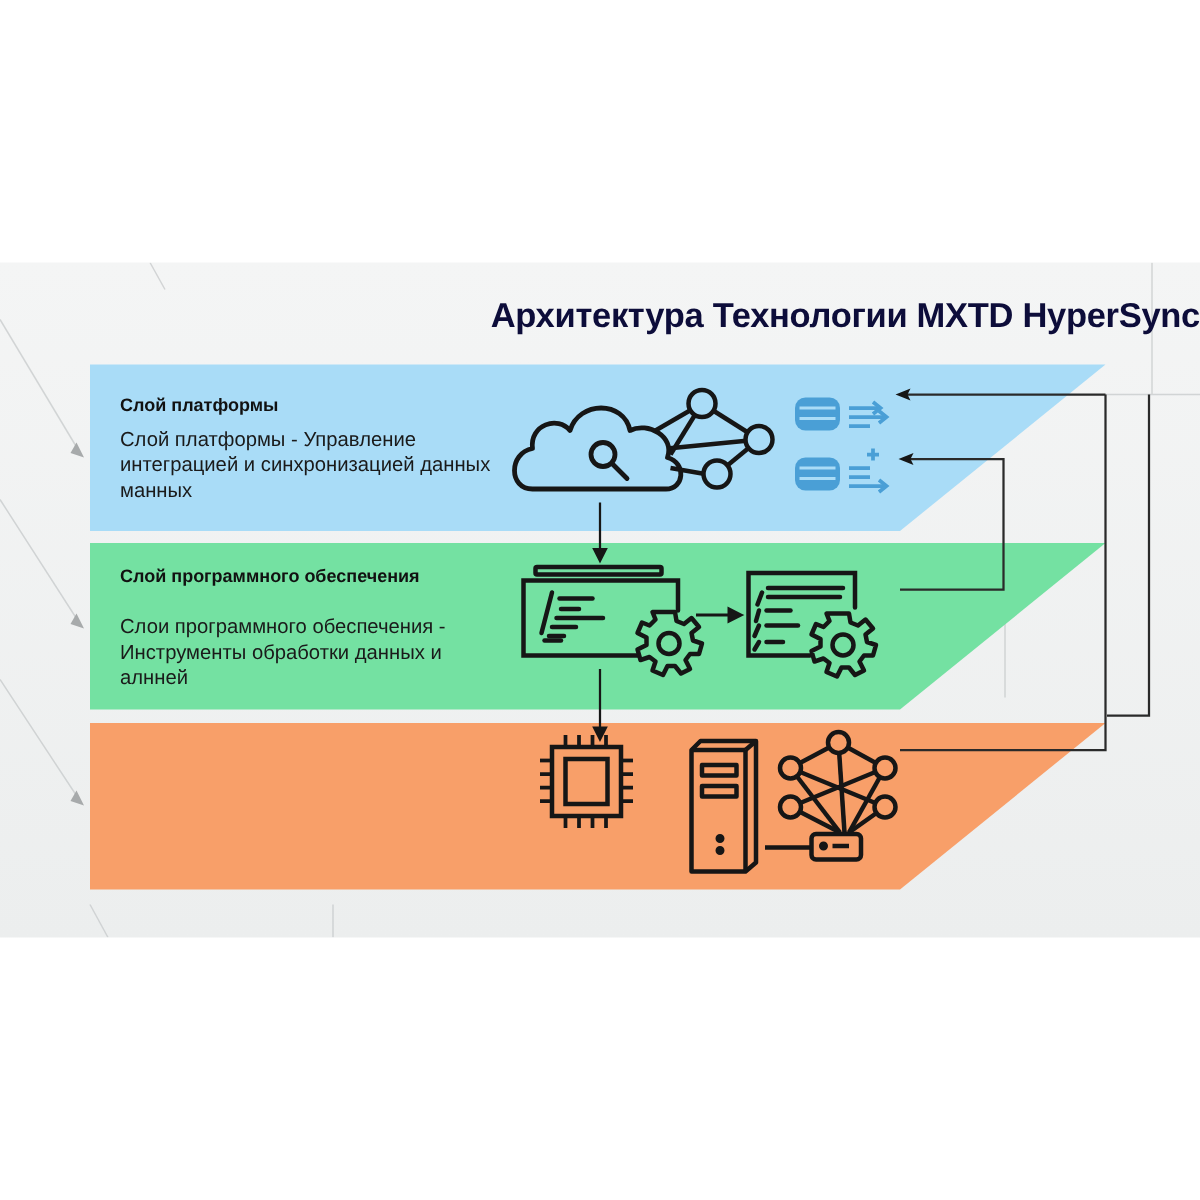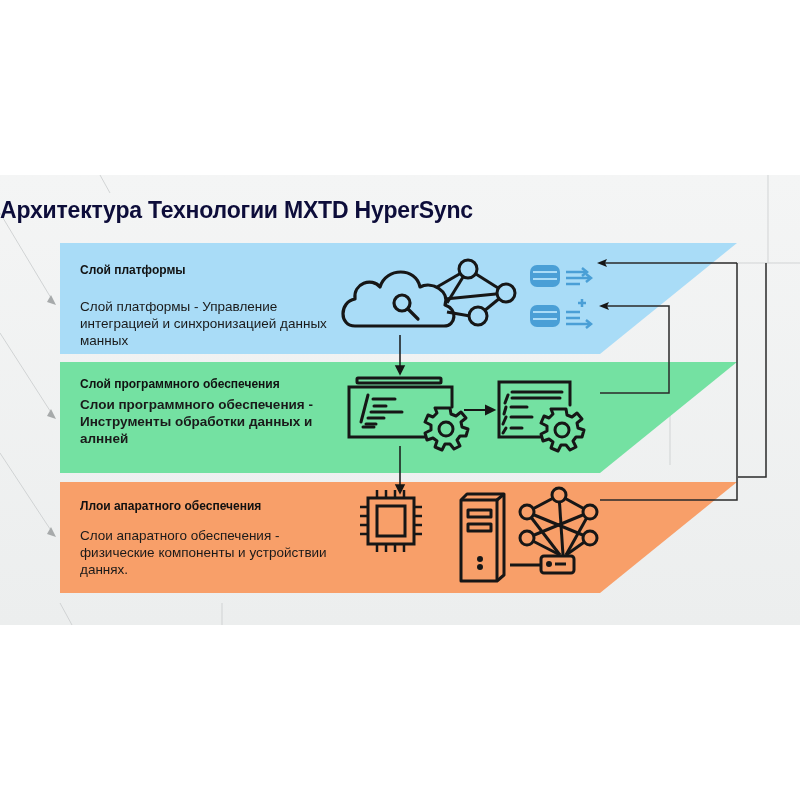--- a/index.html
+++ b/index.html
@@ -1,26 +1,26 @@
 <!DOCTYPE html>
 <html><head>
   <meta charset="utf-8">
   <style>
     html, body { margin: 0; padding: 0; background: #ffffff; }
     body { width: 800px; height: 800px; position: relative; overflow: hidden; font-family: "Liberation Sans", "DejaVu Sans", sans-serif; }
     .canvas { position: absolute; left: 0; top: 175px; width: 800px; height: 450px; background: linear-gradient(180deg, #f4f5f5 0%, #eceeee 100%); overflow: hidden; }
-    .title { position: absolute; left: 0; width: 800px; top: 22px; text-align: left; font-weight: bold; font-size: 23px; color: #0d0d3a; letter-spacing: -0.2px; }
+    .title { position: absolute; left: 0; width: 800px; top: 22px; text-align: right; font-weight: bold; font-size: 23px; color: #0d0d3a; letter-spacing: -0.2px; }
     svg.diagram { position: absolute; left: 0; top: 0; }
     .band-text { position: absolute; left: 80px; color: #111; }
     .band-title { font-weight: bold; font-size: 12px; line-height: 18px; margin: 0; }
     .band-desc { font-size: 13.5px; line-height: 17px; margin: 0; color: #1a1a1a; }
     #t1 { top: 86px; width: 250px; }
-    #t1 .band-desc { margin-top: 19px; }
+    #t1 .band-desc { margin-top: 5px; }
     #t2 { top: 200px; width: 250px; }
-    #t2 .band-desc { margin-top: 3px; font-weight: bold; }
+    #t2 .band-desc { margin-top: 16px; }
     #t3 { top: 322px; width: 260px; }
     #t3 .band-desc { margin-top: 12px; }
   </style>
 </head>
 <body>
 
 <div class="canvas">
 
   <svg class="diagram" width="800" height="450" viewBox="0 0 800 450">
 
@@ -199,17 +199,13 @@
   <div class="band-text" id="t1">
     <p class="band-title">Слой платформы</p>
     <p class="band-desc">Слой платформы - Управление интеграцией и синхронизацией данных манных</p>
   </div>
 
   <div class="band-text" id="t2">
     <p class="band-title">Слой программного обеспечения</p>
     <p class="band-desc">Слои программного обеспечения - Инструменты обработки данных и алнней</p>
   </div>
 
-  <div class="band-text" id="t3">
-    <p class="band-title">Ллои апаратного обеспечения</p>
-    <p class="band-desc">Слои апаратного обеспечения - физические компоненты и устройствии даннях.</p>
-  </div>
 </div>
 
 </body></html>

